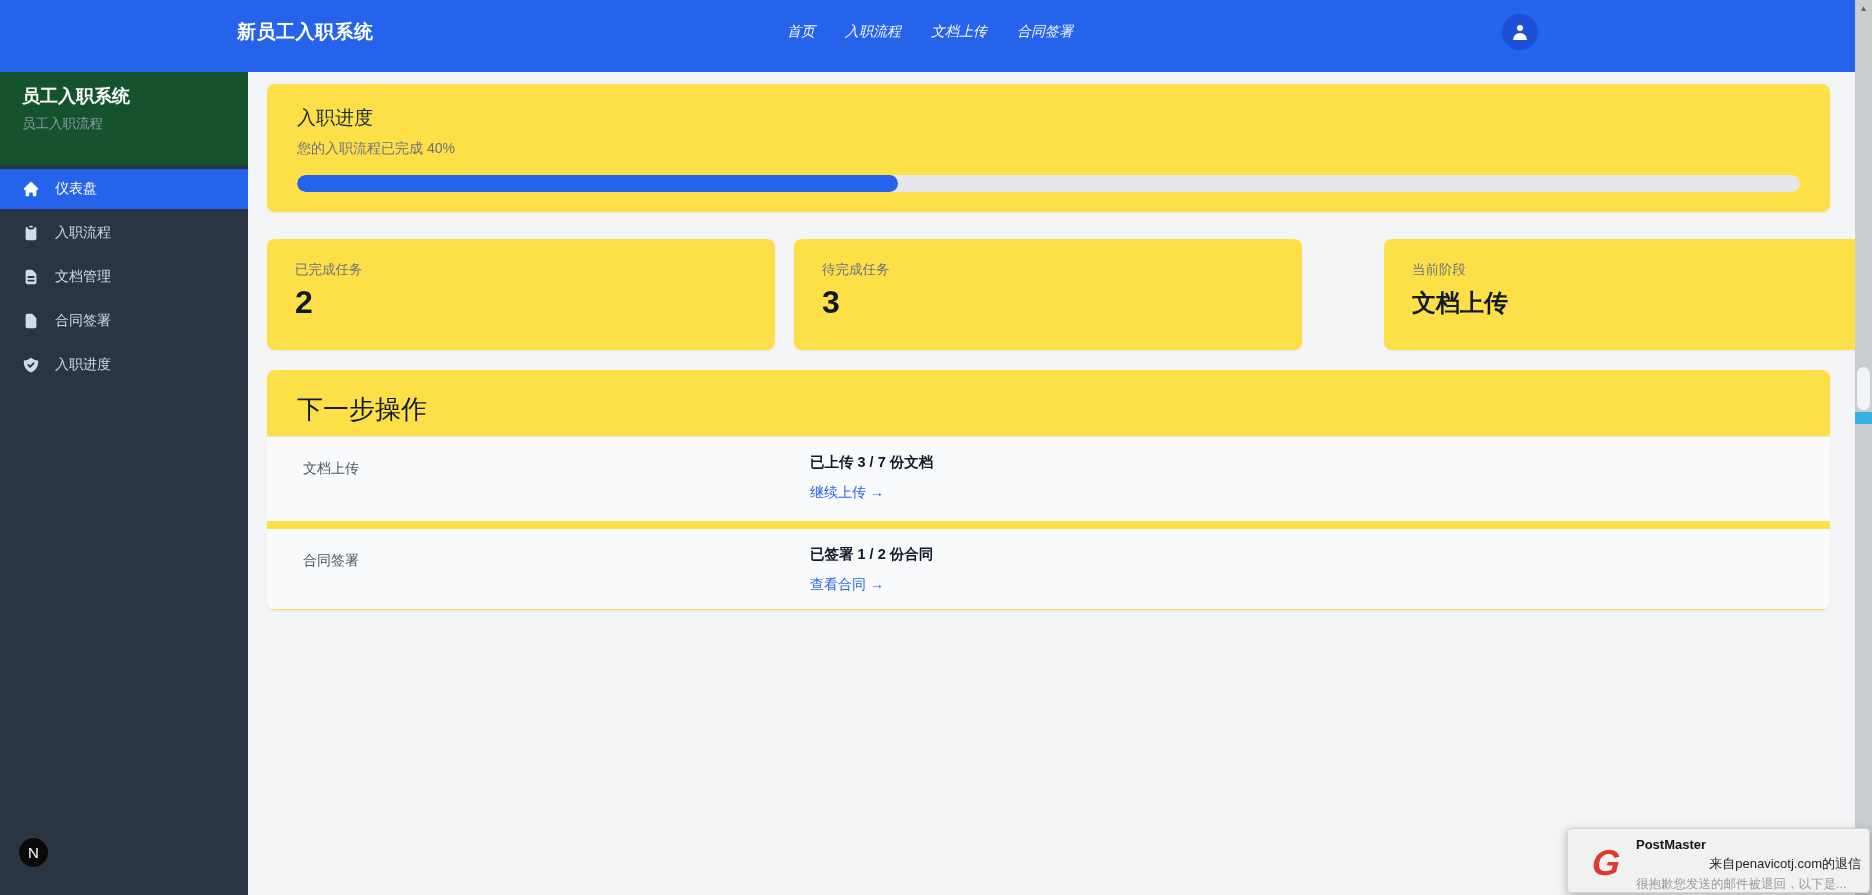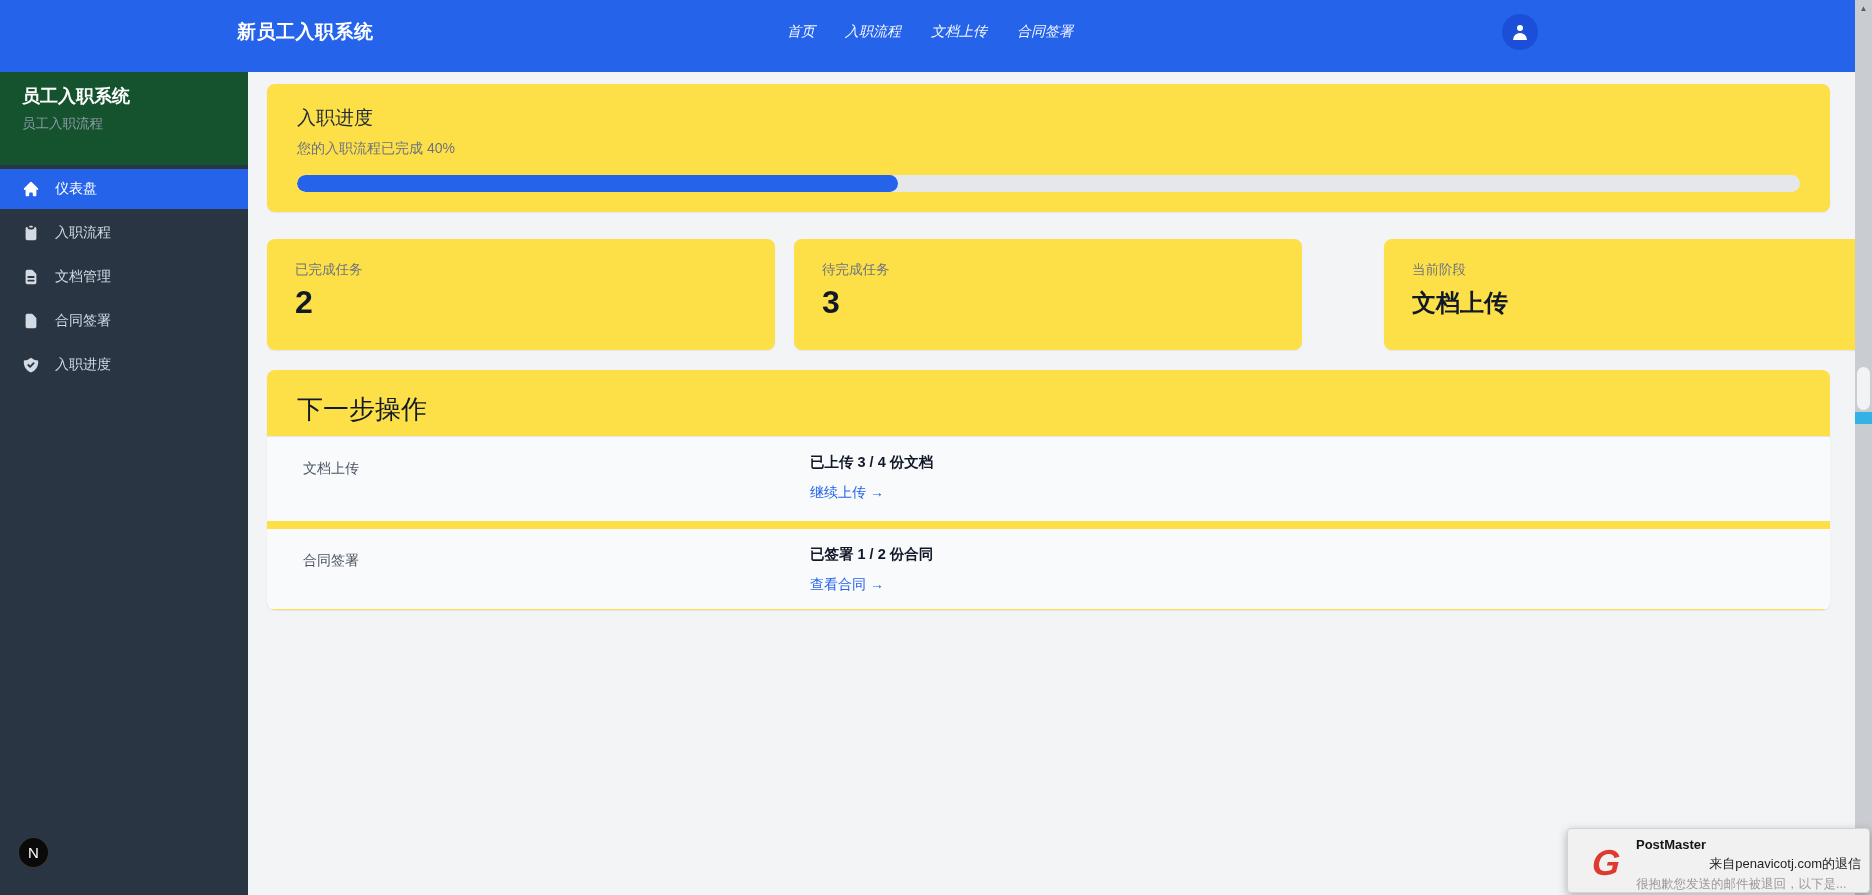--- a/index.html
+++ b/index.html
@@ -159,21 +159,21 @@
     <div class="stat-text">文档上传</div>
   </section>
 
   <section class="card next-card">
     <div class="nc-header">
       <div class="nc-title">下一步操作</div>
     </div>
     <div class="nc-row">
       <div class="nc-row-label">文档上传</div>
       <div class="nc-row-main">
-        <div class="nc-status">已上传 3 / 4 份文档</div>
+        <div class="nc-status">已上传 3 / 7 份文档</div>
         <a class="nc-link">继续上传 →</a>
       </div>
     </div>
     <div class="nc-row">
       <div class="nc-row-label">合同签署</div>
       <div class="nc-row-main">
         <div class="nc-status">已签署 1 / 2 份合同</div>
         <a class="nc-link">查看合同 →</a>
       </div>
     </div>

